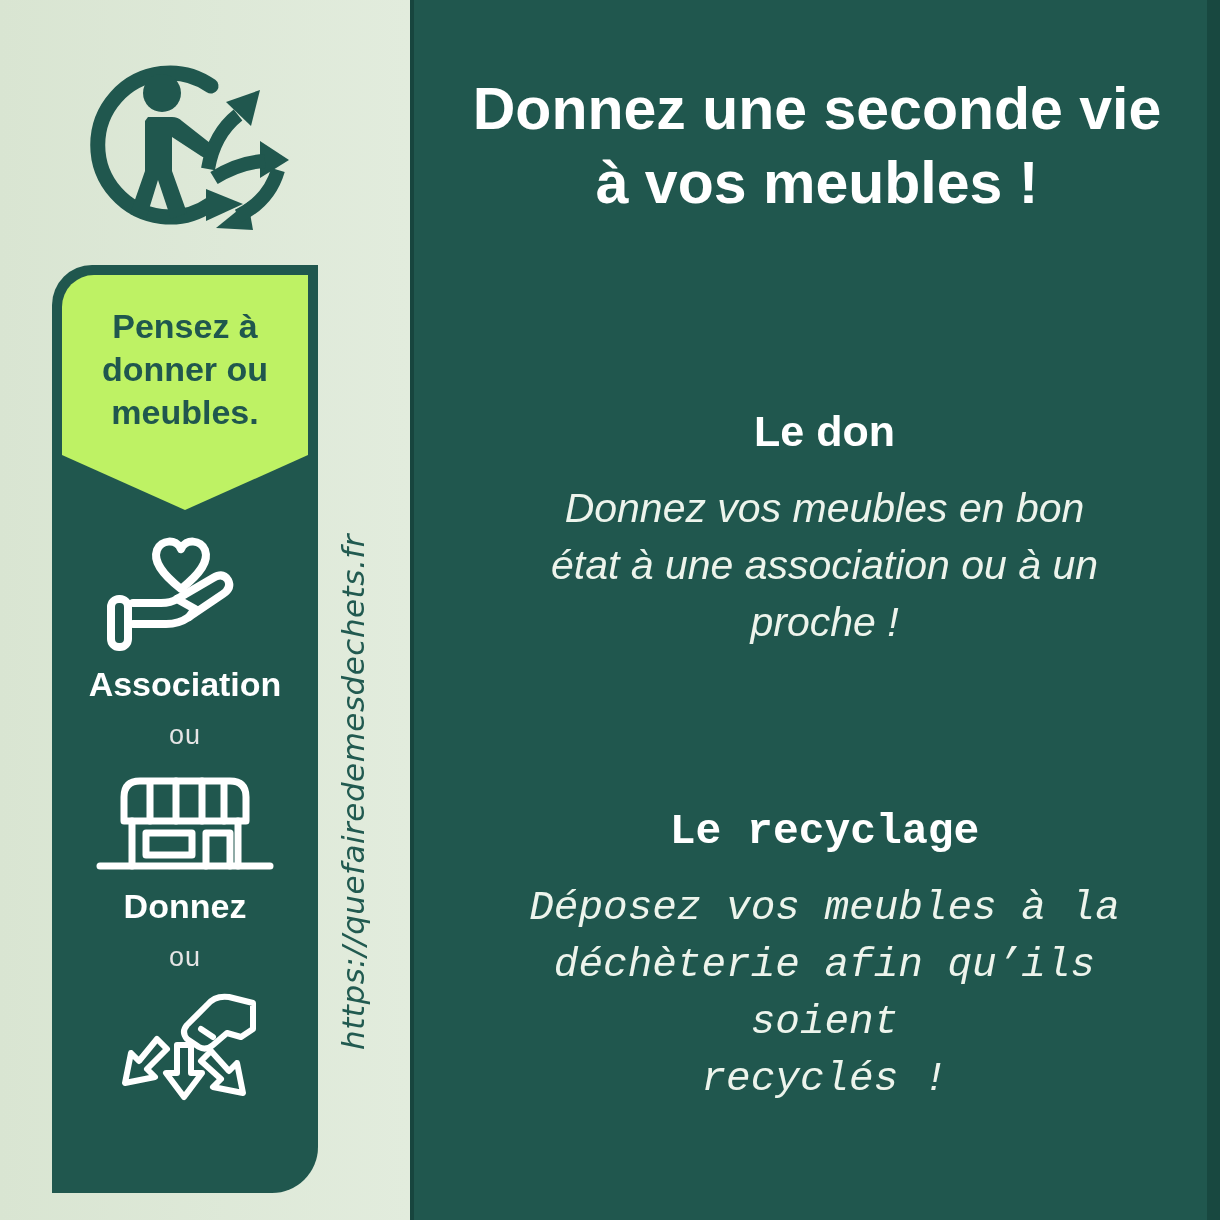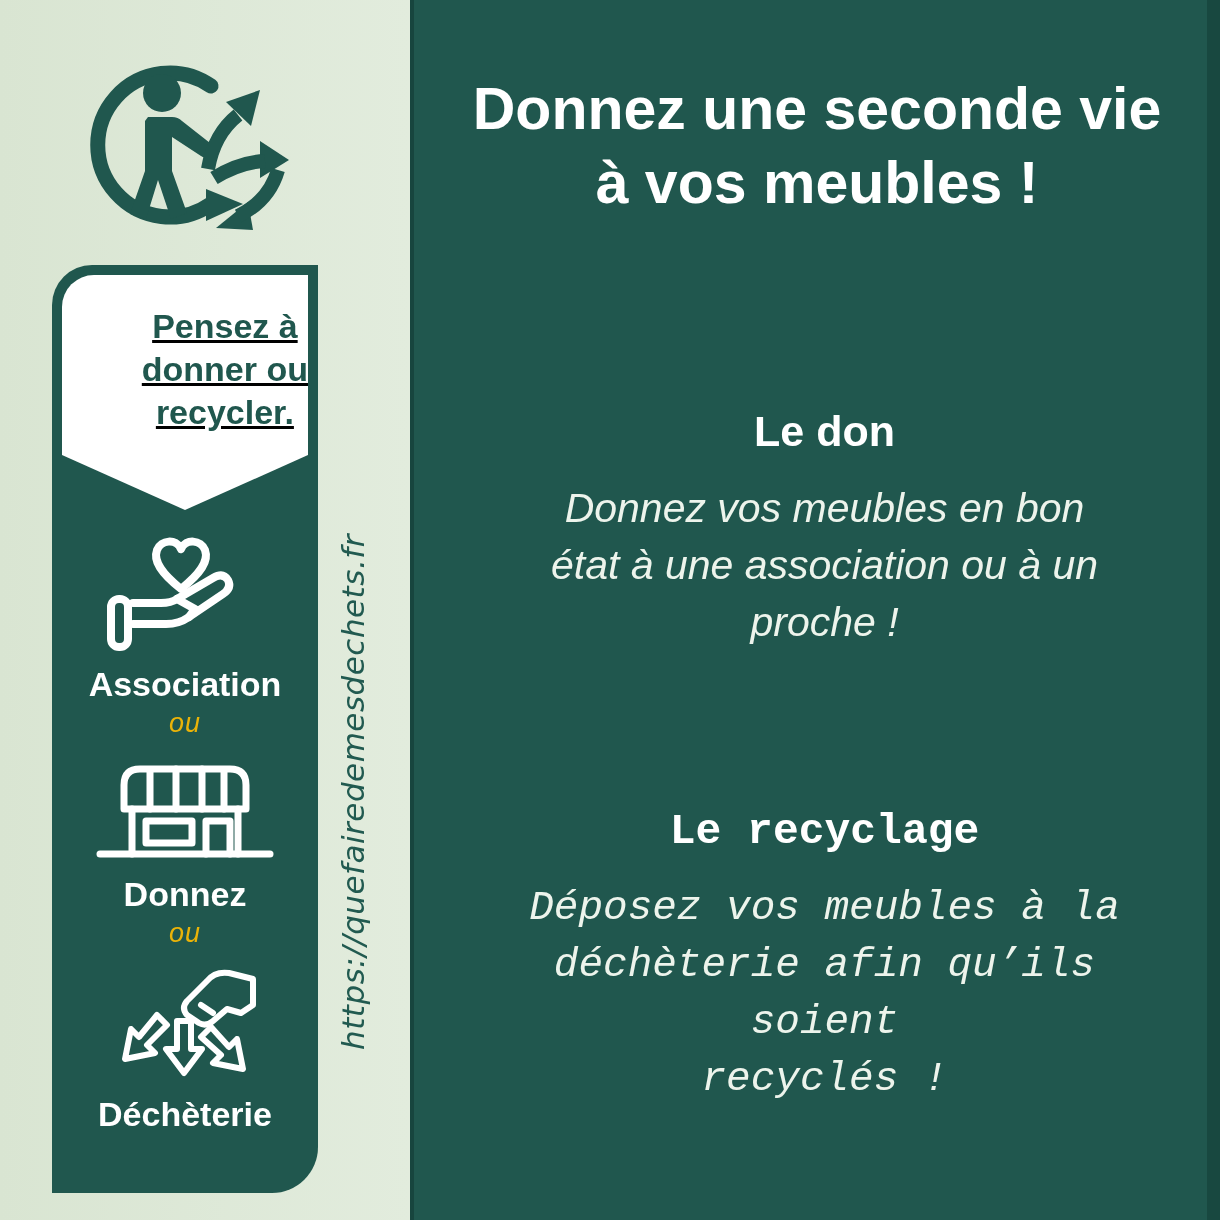--- a/index.html
+++ b/index.html
@@ -18,30 +18,30 @@
   }
   
   .ribbon{
     position:absolute;left:52px;top:265px;width:266px;height:928px;
     background:#20574e;border-radius:40px 0 46px 0;
     display:flex;flex-direction:column;align-items:center;
     padding-top:270px;box-sizing:border-box;
   }
   .pennant{
     position:absolute;top:10px;left:10px;right:10px;height:235px;
-    background:#ffffff;border-top-left-radius:32px;
+    background:#bef264;border-top-left-radius:32px;
     clip-path:polygon(0 0,100% 0,100% 180px,50% 235px,0 180px);
-    display:flex;align-items:flex-start;justify-content:flex-end;text-decoration:underline;
+    display:flex;align-items:flex-start;justify-content:center;
   }
   .pennant-text{
     margin-top:30px;text-align:center;color:#20574e;
     font-size:34px;font-weight:bold;line-height:1.27;
   }
   .opt-label{color:#ffffff;font-size:34px;font-weight:bold;margin-top:12px;}
-  .ou{color:#eab308;font-size:27px;font-style:italic;margin-top:4px;letter-spacing:1px;}
+  .ou{color:#e5e5e5;font-size:27px;margin-top:16px;letter-spacing:1px;}
   .icon-slot{display:flex;align-items:center;justify-content:center;}
   .mt20{margin-top:20px;} .mt16{margin-top:16px;}
   
   .url-vertical{
     position:absolute;left:353px;top:792px;
     transform:translate(-50%,-50%) rotate(-90deg);
     white-space:nowrap;color:#215a50;
     font-family:"DejaVu Sans", sans-serif;
     font-style:italic;font-size:31px;letter-spacing:.5px;
   }
@@ -91,21 +91,21 @@
       </g>
     </svg>
   </div>
 
   <div class="ribbon">
 
     <div class="pennant">
       <div class="pennant-text">
         <div>Pensez à</div>
         <div>donner ou</div>
-        <div>recycler.</div>
+        <div>meubles.</div>
       </div>
     </div>
 
     <div class="icon-slot">
       <svg width="176" height="118" viewBox="0 0 176 118">
         <g fill="none" stroke="#ffffff" stroke-width="8" stroke-linejoin="round" stroke-linecap="round">
           <path d="M84 54 C64 38 56 26 60 15 C64 5 79 3 84 14 C89 3 104 5 108 15 C112 26 104 38 84 54 Z"></path>
           <rect x="14" y="64" width="17" height="48" rx="8"></rect>
           <path d="M36 68 H64 Q74 68 80 64 L116 43 Q126 37 131 45 Q135 53 126 59 L92 82 Q82 89 69 89 H36"></path>
           <path d="M80 64 L98 74 L92 82"></path>
@@ -142,21 +142,20 @@
 
           <path d="M148 14 L124 8 Q110 6 102 16 L82 36 Q76 43 82 50 L94 58 Q101 62 108 56 L122 44 L136 48 L148 40 Z"></path>
           <path d="M96 40 L108 48"></path>
 
           <path d="M72 56 L86 56 L86 84 L97 84 L79 108 L61 84 L72 84 Z"></path>
           <path d="M52 50 L62 60 L42 80 L50 88 L20 94 L26 64 L34 72 Z"></path>
           <path d="M106 62 L96 72 L116 90 L108 98 L138 104 L132 74 L124 82 Z"></path>
         </g>
       </svg>
     </div>
-    <div class="opt-label">Déchèterie</div>
   </div>
 
   <div class="url-vertical">https://quefairedemesdechets.fr</div>
 </div>
 
 <div class="right-panel">
 
   <h1 class="rp-title">
     <div>Donnez une seconde vie</div>
     <div>à vos meubles !</div>

